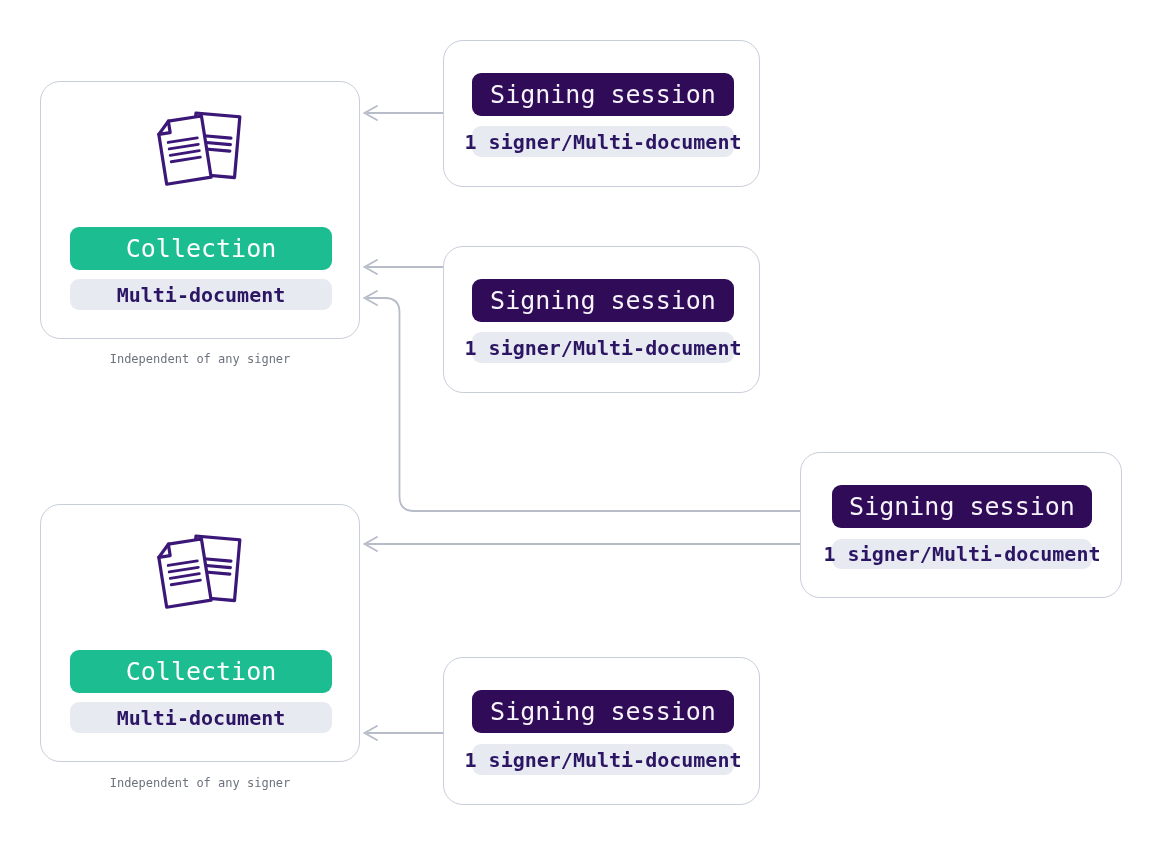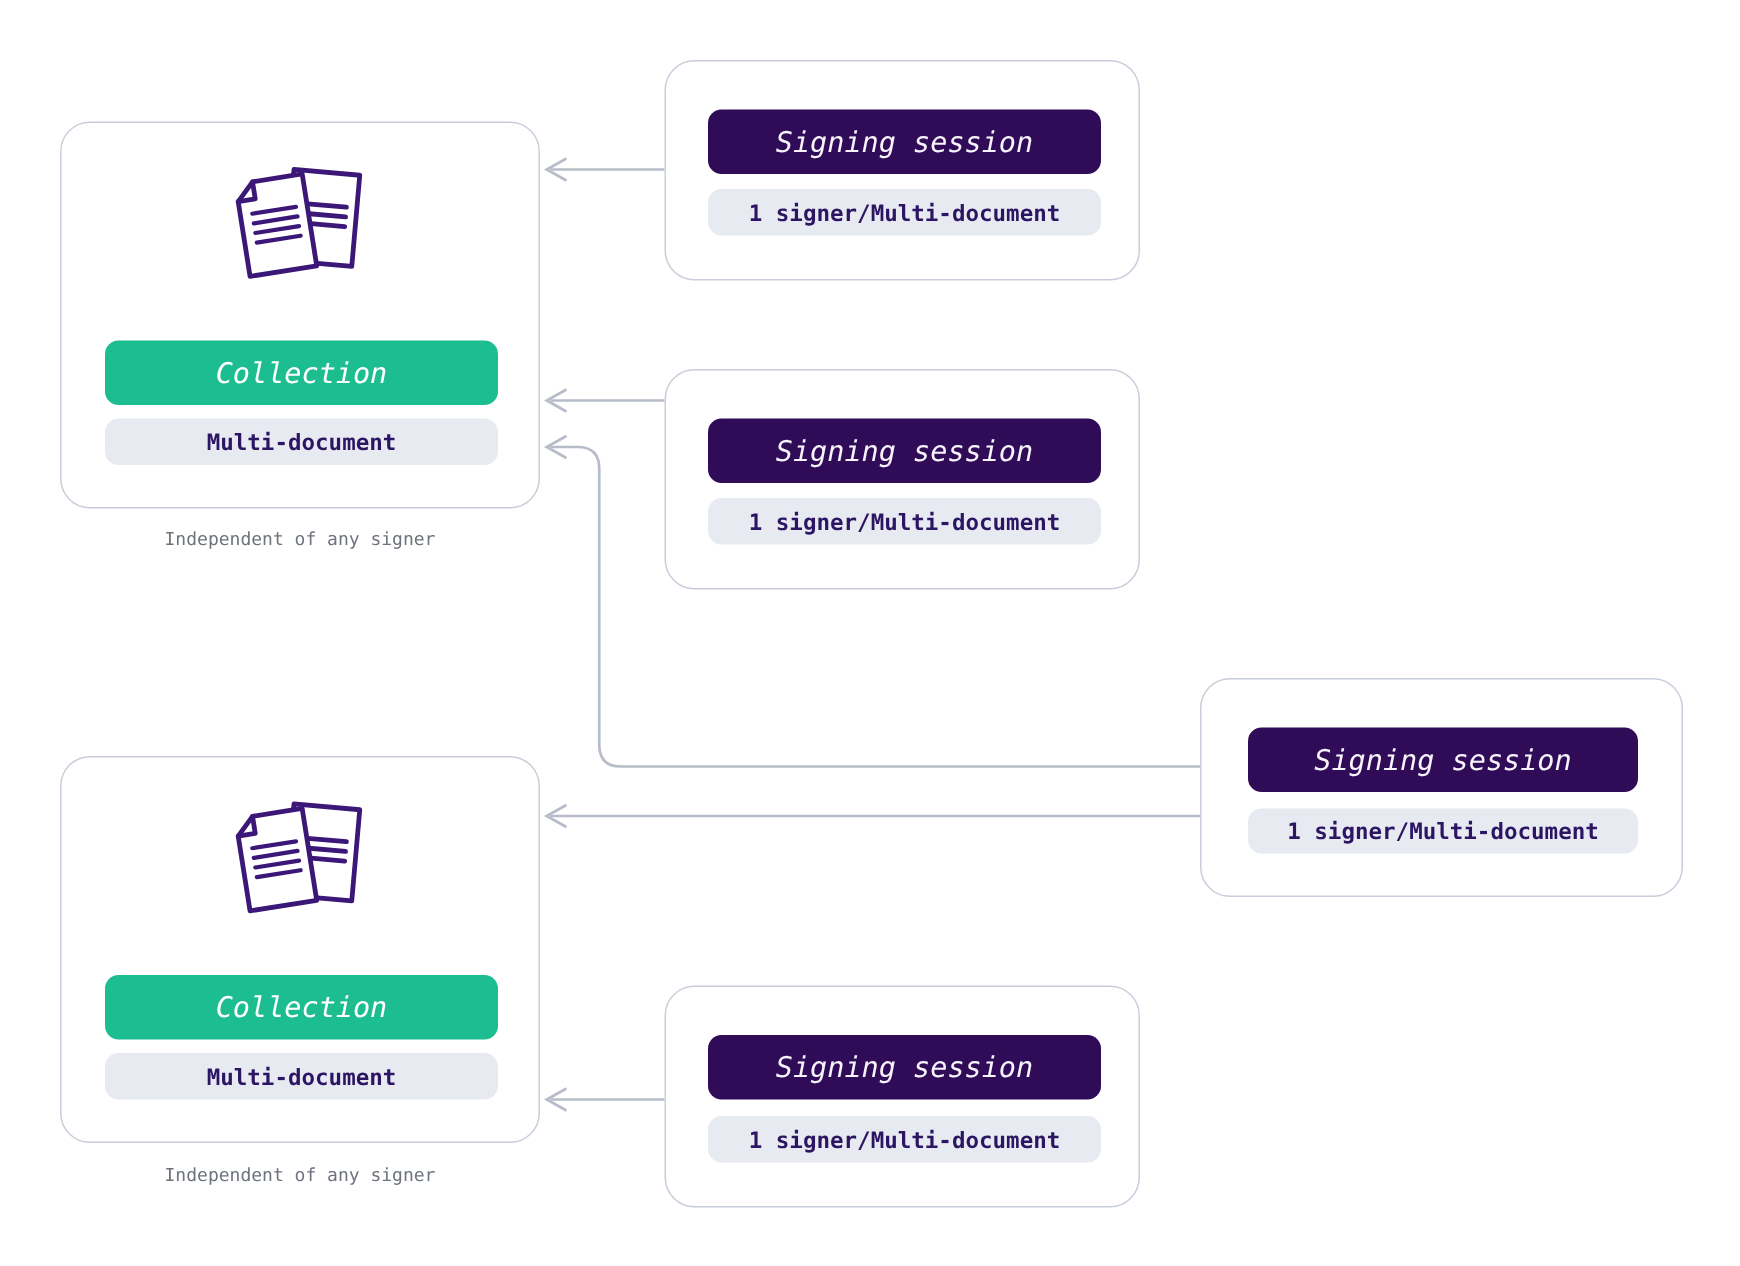--- a/index.html
+++ b/index.html
@@ -26,28 +26,28 @@
   #session-1{left:443px;top:40px;}
   #session-2{left:443px;top:246px;}
   #session-3{left:800px;top:452px;width:322px;height:146px;}
   #session-4{left:443px;top:657px;height:148px;}
   .pill{
     position:absolute;display:flex;align-items:center;justify-content:center;
     box-sizing:border-box;white-space:nowrap;
   }
   .pill-main{
     left:28px;top:32px;width:262px;height:43px;border-radius:9px;
-    font-size:19px;letter-spacing:0;color:#ffffff;font-style:italic;
+    font-size:25px;letter-spacing:0;color:#ffffff;
   }
   .collection-card .pill-main{left:29px;top:145px;background:#1dbd92;}
   .session-card .pill-main{background:#2f0b58;color:#f6f3fb;}
   #session-3 .pill-main{left:31px;width:260px;}
   .pill-tag{
     left:28px;top:85px;width:262px;height:31px;border-radius:9px;
-    background:#e8eaf2;color:#2c1664;font-weight:bold;font-size:15px;
+    background:#e8eaf2;color:#2c1664;font-weight:bold;font-size:20px;
   }
   .collection-card .pill-tag{left:29px;top:197px;}
   #session-3 .pill-tag{left:31px;top:86px;width:260px;height:30px;}
   #session-4 .pill-tag{top:86px;}
   .doc-icon{
     position:absolute;left:50%;top:24px;transform:translateX(-50%);
   }
   .caption{
     position:absolute;left:40px;width:320px;text-align:center;
     color:#6d737d;font-size:12px;line-height:16px;z-index:2;

